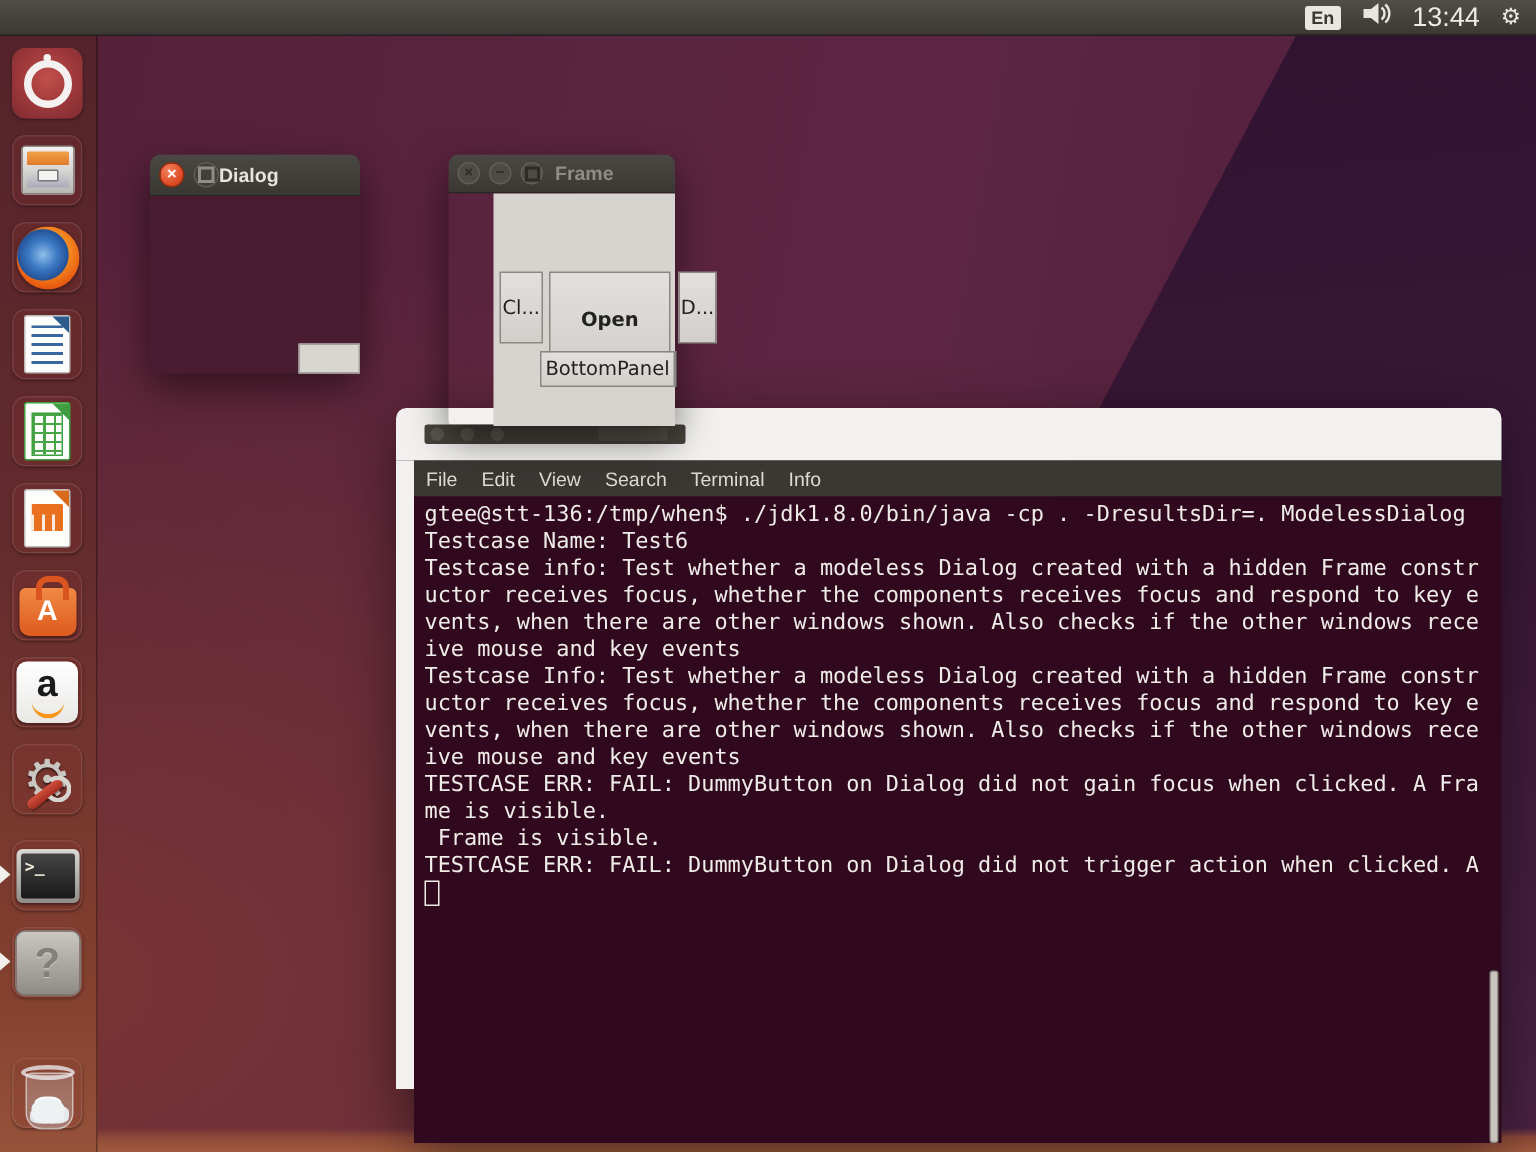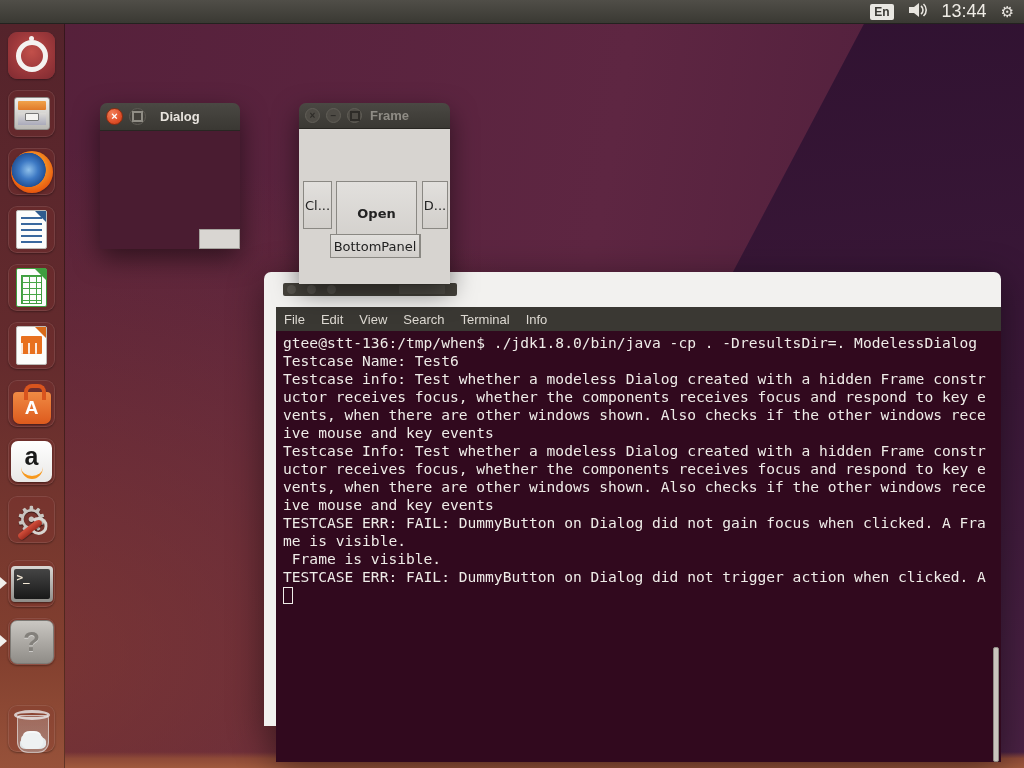--- a/index.html
+++ b/index.html
@@ -114,33 +114,33 @@
     background:linear-gradient(#4a4843,#3a3833);border-bottom:1px solid #282622;
     display:flex;align-items:center;}
   .tb-btn{width:17px;height:17px;border-radius:50%;margin-left:6px;position:relative;flex:0 0 auto;
     display:flex;align-items:center;justify-content:center;box-sizing:border-box;}
   .tb-close{background:radial-gradient(circle at 35% 30%,#f2815a,#e0502a 60%,#c23d16);
     border:1px solid #8c2b10;color:#fff;font-size:11px;font-weight:bold;line-height:11px;}
   .tb-max{background:#423f3a;border:1px solid #5f5c55;}
   .tb-max .sq{width:7px;height:7px;border:2px solid #908d85;}
   .tb-gray{background:#4e4b45;border:1px solid #615e57;color:#2e2c28;font-size:10px;font-weight:bold;line-height:10px;}
   .tb-gray .sq{width:6px;height:6px;border:2px solid #2e2c28;}
-  .tb-title{font-weight:bold;font-size:13px;margin-left:14px;}
+  .tb-title{font-weight:bold;font-size:13px;}
 
   
   .dialog-win{left:100px;top:103px;width:140px;height:145px;z-index:25;}
   .dialog-body{position:relative;height:118px;background:#4a1c31;}
   .dummy-btn{position:absolute;right:0;bottom:0;width:41px;height:20px;background:#d9d6d2;
     border:1px solid #a5a29d;box-sizing:border-box;}
 
   
   .frame-win{left:299px;top:103px;width:151px;height:180px;z-index:30;}
   .frame-win .titlebar{height:25px;}
   .frame-win .tb-title{color:#8f8c85;margin-left:8px;}
-  .frame-body{position:relative;height:155px;background:#d7d4d0;}
+  .frame-body{position:relative;height:155px;background:#d7d4d0;margin-left:30px;}
   .awt-btn{position:absolute;background:linear-gradient(#e2e0dd,#d2cfcb);
     border:1px solid #8a8883;color:#222;font-size:13px;font-family:"DejaVu Sans",sans-serif;
     display:flex;align-items:center;justify-content:center;box-sizing:border-box;}
   .btn-left{left:4px;top:52px;width:29px;height:48px;}
   .btn-open{left:37px;top:52px;width:81px;height:64px;font-weight:bold;}
   .btn-right{left:123px;top:52px;width:26px;height:48px;}
   .btn-bottom{left:31px;top:105px;width:91px;height:24px;border-right-width:2px;}
 
   
   .terminal-win{position:absolute;left:264px;top:272px;width:737px;height:490px;z-index:20;

